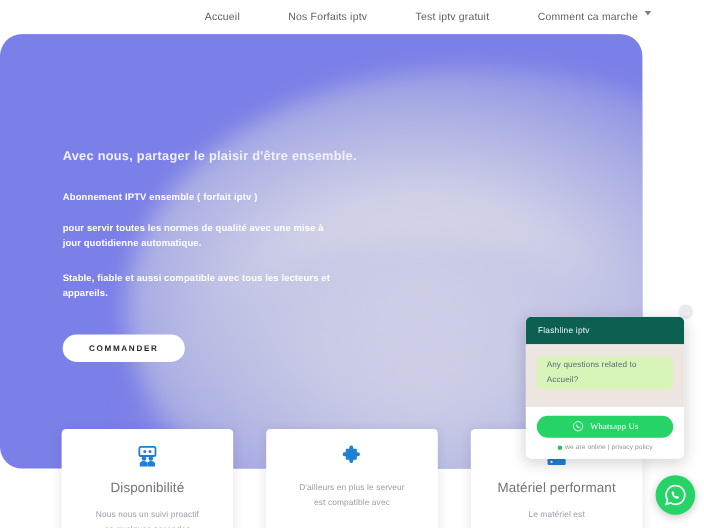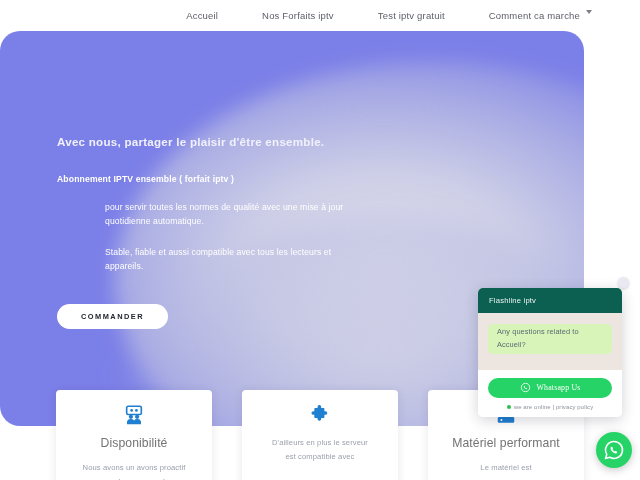--- a/index.html
+++ b/index.html
@@ -96,27 +96,26 @@
   }
   .hero-lead {
     font-size: 8.6px;
     font-weight: bold;
     color: #ffffff;
     letter-spacing: .15px;
     margin-bottom: 17px;
   }
   .hero-para {
     font-size: 8.6px;
-    font-weight: normal;
+    font-weight: bold;
     color: #ffffff;
     letter-spacing: .1px;
     line-height: 1.62;
     margin-bottom: 17px;
     max-width: 255px;
-    margin-left: 48px;
   }
   .cta {
     display: inline-flex;
     align-items: center; justify-content: center;
     margin-top: 13px;
     width: 111px; height: 25px;
     background: #ffffff;
     border: none;
     border-radius: 14px;
     font-family: "Liberation Sans", sans-serif;
@@ -296,21 +295,21 @@
           <rect x="4" y="2.5" width="16" height="9" rx="1.6" fill="none" stroke="#1f7fd0" stroke-width="1.8"></rect>
           <circle cx="9.4" cy="7" r="1.5"></circle>
             <circle cx="14.6" cy="7" r="1.5"></circle>
           <circle cx="8.6" cy="14" r="2.3"></circle>
             <circle cx="15.4" cy="14" r="2.3"></circle>
           <path d="M4.4 22v-3.3a4.2 4.2 0 014.2-2.3 4.2 4.2 0 013.4 1.6V22z"></path>
           <path d="M19.6 22v-3.3a4.2 4.2 0 00-4.2-2.3 4.2 4.2 0 00-3.4 1.6V22z"></path>
         </svg>
       </div>
       <div class="card-title">Disponibilité</div>
-      <div class="card-text">Nous avons un avons proactif</div>
+      <div class="card-text">Nous nous un suivi proactif</div>
       <div class="card-text">en quelques secondes</div>
     </div>
 
     <div class="card">
       <div class="card-icon">
         <svg width="22" height="22" viewBox="0 0 24 24" fill="#1f7fd0">
           <path d="M9.3 3.2a2 2 0 014 0v1.1h2.6c.5 0 .9.4.9.9v2.6h1.1a2 2 0 010 4h-1.1v2.6c0 .5-.4.9-.9.9h-2.6v1.1a2 2 0 01-4 0v-1.1H6.7a.9.9 0 01-.9-.9v-2.6H4.7a2 2 0 010-4h1.1V5.2c0-.5.4-.9.9-.9h2.6z"></path>
         </svg>
       </div>
       <div class="card-text">D'ailleurs en plus le serveur</div>

